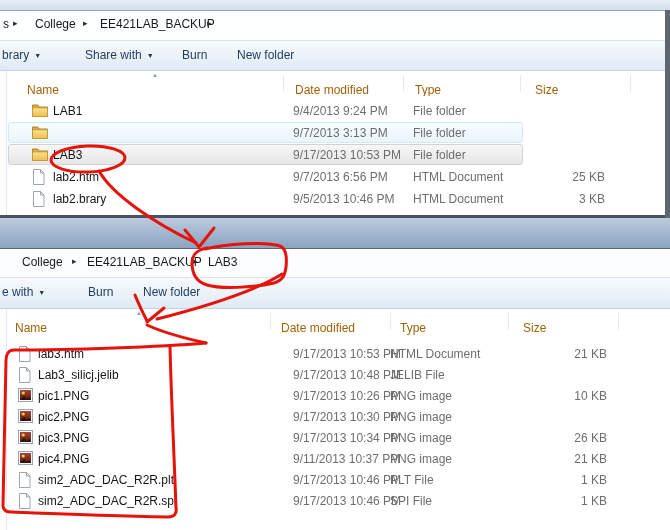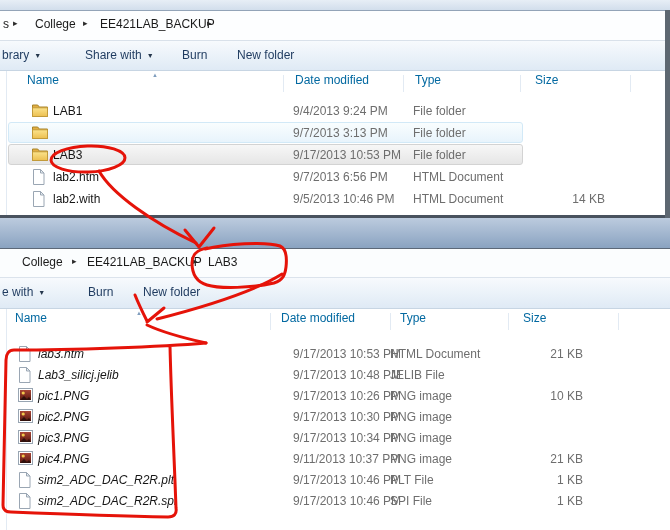--- a/index.html
+++ b/index.html
@@ -31,41 +31,41 @@
   .w2-head{position:absolute;left:0;top:309px;width:670px;height:26px;background:#fff;}
   .w2-list{position:absolute;left:0;top:335px;width:670px;height:195px;background:#fff;padding-top:8px;box-sizing:border-box;}
 
   
   .crumb{position:absolute;top:6px;color:#1b1b1b;white-space:nowrap;}
   .crumb-arrow{position:absolute;top:7px;font-size:9px;color:#2a2a2a;}
   .tool{position:absolute;top:7px;color:#1e3a5f;white-space:nowrap;}
   .dd{font-size:7px;color:#24364c;margin-left:5px;vertical-align:1px;}
 
   
-  .hlab{position:absolute;top:2px;color:#0369a1;white-space:nowrap;}
+  .hlab{position:absolute;top:12px;color:#a16207;white-space:nowrap;}
   .hsep{position:absolute;top:4px;height:17px;width:1px;background:#e2eaf3;}
   .sortglyph{position:absolute;font-size:6px;color:#7e9cbd;}
 
   
   .row{position:relative;width:531px;}
   .w1-list .row{height:22px;}
   .w2-list .row{height:21px;}
   .row.hover::before,.row.selected::before{content:"";position:absolute;left:8px;right:8px;top:0;bottom:1px;
       border-radius:3px;border:1px solid transparent;}
   .row.hover::before{background:linear-gradient(#f9fdfe,#e8f4fc);border-color:#d2e9f7;}
   .row.selected::before{background:linear-gradient(#f7f7f7,#e6e6e6);border-color:#d3d3d3;}
   .cell{position:absolute;top:4px;white-space:nowrap;}
   .ic{position:absolute;top:3px;}
   .w1-list .ic{left:32px;} .w1-list .nm{left:53px;}
-  .w2-list .ic{left:18px;} .w2-list .nm{left:38px;font-style:italic;}
+  .w2-list .ic{left:18px;} .w2-list .nm{left:38px;}
   .nm{color:#161616;}
   .dt{left:293px;color:#6e6e6e;}
   .w1-list .tp{left:413px;color:#6e6e6e;} .w2-list .tp{left:390px;color:#6e6e6e;}
   .sz{color:#6e6e6e;text-align:right;}
-  .w1-list .sz{left:480px;width:125px;} .w2-list .sz{left:480px;width:103px;}
+  .w1-list .sz{left:480px;width:125px;} .w2-list .sz{left:504px;width:103px;}
 
   
   .anno{position:absolute;left:0;top:0;z-index:10;pointer-events:none;}
   .defs-holder{position:absolute;width:0;height:0;overflow:hidden;}
 </style>
 </head>
 <body>
 
 <svg class="defs-holder">
   <defs>
@@ -143,30 +143,31 @@
       <span class="cell sz"></span>
     </div>
     <div class="row">
       <span class="ic"><svg width="13" height="16" viewBox="0 0 13 16">
             <path d="M1.5 0.5 h7 l3.5 3.5 v11.5 h-10.5 z" fill="#fff" stroke="#9aa6b3"></path>
             <path d="M8.5 0.5 l3.5 3.5 h-3.5 z" fill="#e8eef3" stroke="#9aa6b3"></path>
           </svg></span>
       <span class="cell nm">lab2.htm</span>
       <span class="cell dt">9/7/2013 6:56 PM</span>
       <span class="cell tp">HTML Document</span>
-    </div>
-    <div class="row">
-      <span class="ic"><svg width="13" height="16" viewBox="0 0 13 16">
-            <path d="M1.5 0.5 h7 l3.5 3.5 v11.5 h-10.5 z" fill="#fff" stroke="#9aa6b3"></path>
-            <path d="M8.5 0.5 l3.5 3.5 h-3.5 z" fill="#e8eef3" stroke="#9aa6b3"></path>
-          </svg></span>
-      <span class="cell nm">lab2.with</span>
+      <span class="cell sz">25 KB</span>
+    </div>
+    <div class="row">
+      <span class="ic"><svg width="13" height="16" viewBox="0 0 13 16">
+            <path d="M1.5 0.5 h7 l3.5 3.5 v11.5 h-10.5 z" fill="#fff" stroke="#9aa6b3"></path>
+            <path d="M8.5 0.5 l3.5 3.5 h-3.5 z" fill="#e8eef3" stroke="#9aa6b3"></path>
+          </svg></span>
+      <span class="cell nm">lab2.brary</span>
       <span class="cell dt">9/5/2013 10:46 PM</span>
       <span class="cell tp">HTML Document</span>
-      <span class="cell sz">14 KB</span>
+      <span class="cell sz">3 KB</span>
     </div>
   </div>
 
   <div class="gutter" style="left:6px;top:71px;height:144px"></div>
   <div class="w1-bborder"></div>
   <div class="w1-rborder"></div>
 
   <div class="band"></div>
 
   <div class="w2-crumbbar">
@@ -241,20 +242,21 @@
     <div class="row">
       <span class="ic"><svg width="15" height="14" viewBox="0 0 15 14">
             <rect x="0.5" y="0.5" width="14" height="13" fill="#fff" stroke="#98a5b2"></rect>
             <rect x="2" y="2" width="11" height="10" fill="url(#gimg)"></rect>
             <circle cx="5.2" cy="5" r="1.6" fill="#f2c94c"></circle>
             <path d="M2 12 l4 -4 3 3 2 -2 2 3 z" fill="#30100b"></path>
           </svg></span>
       <span class="cell nm">pic3.PNG</span>
       <span class="cell dt">9/17/2013 10:34 PM</span>
       <span class="cell tp">PNG image</span>
+      <span class="cell sz">26 KB</span>
     </div>
     <div class="row">
       <span class="ic"><svg width="15" height="14" viewBox="0 0 15 14">
             <rect x="0.5" y="0.5" width="14" height="13" fill="#fff" stroke="#98a5b2"></rect>
             <rect x="2" y="2" width="11" height="10" fill="url(#gimg)"></rect>
             <circle cx="5.2" cy="5" r="1.6" fill="#f2c94c"></circle>
             <path d="M2 12 l4 -4 3 3 2 -2 2 3 z" fill="#30100b"></path>
           </svg></span>
       <span class="cell nm">pic4.PNG</span>
       <span class="cell dt">9/11/2013 10:37 PM</span>

